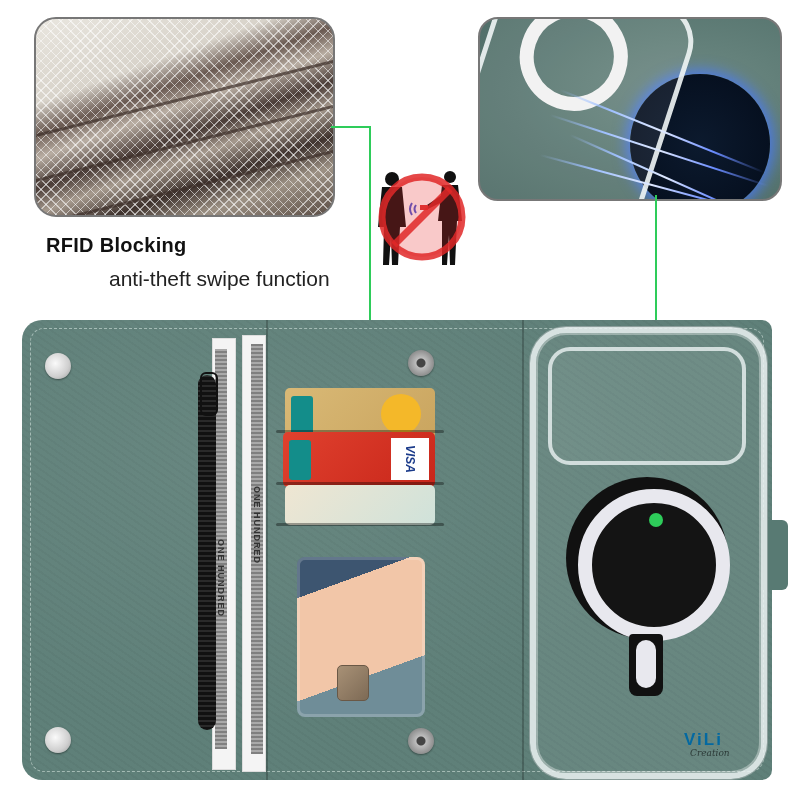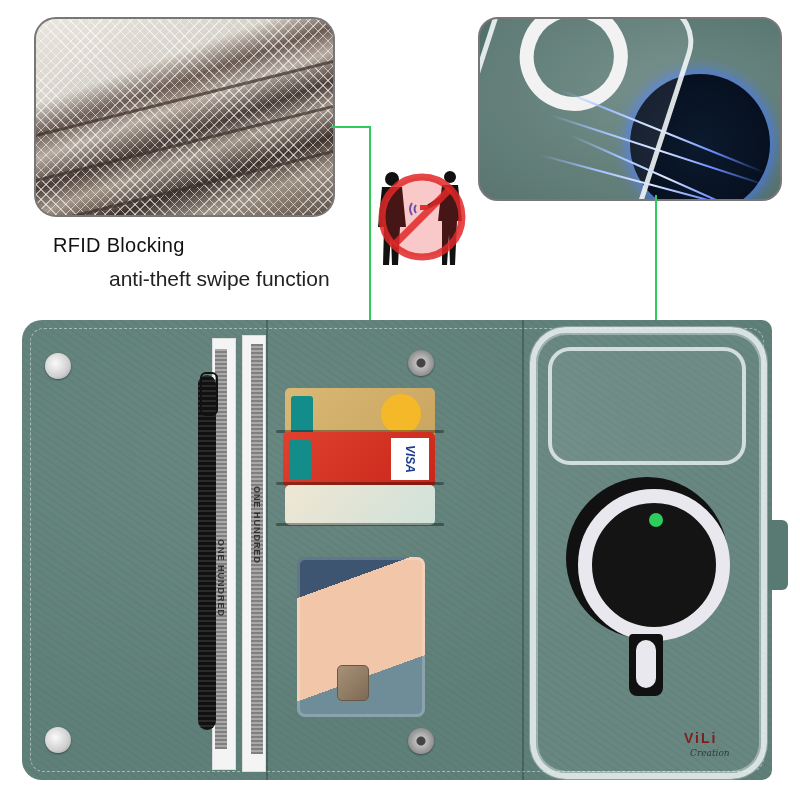--- a/index.html
+++ b/index.html
@@ -13,21 +13,21 @@
       linear-gradient(160deg,#e9e6df 0%,#d8d3ca 28%,#6a5a52 38%,#b9aea3 46%,#4a3c37 56%,#a69a8e 64%,#3f332e 74%,#9d9285 84%,#5a4c44 100%);}
   .fold{position:absolute;left:-20px;width:360px;height:3px;background:rgba(60,45,40,.7);transform-origin:left center;}
   
   .inset-mag{left:478px;top:17px;width:300px;height:180px;border-radius:20px;border:2px solid #777;overflow:hidden;
     background:radial-gradient(ellipse at 70% 40%,#6e8a84 0%,#587670 60%,#4d6a65 100%);}
   .clear-case{position:absolute;left:-10px;top:-40px;width:190px;height:240px;border:5px solid rgba(240,245,245,.9);border-radius:40px;transform:rotate(18deg);background:rgba(255,255,255,.08);}
   .mag-disc{position:absolute;left:150px;top:55px;width:140px;height:140px;border-radius:50%;background:radial-gradient(circle,#0c1a2e 0%,#061020 70%,#0a2a55 100%);box-shadow:0 0 14px 4px rgba(70,120,255,.8);}
   .bolt{position:absolute;height:2px;background:linear-gradient(90deg,rgba(120,160,255,0),#9fc0ff,#dfe9ff,#6a8cff,rgba(120,160,255,0));transform-origin:left center;}
   .ring-white{position:absolute;border-radius:50%;border:14px solid #f2f2f2;}
   
-  .rfid-title{left:46px;top:234px;font-weight:normal;font-size:20px;color:#111;letter-spacing:.3px;margin-left:7px;}
+  .rfid-title{left:46px;top:234px;font-weight:bold;font-size:20px;color:#111;letter-spacing:.3px;}
   .rfid-sub{left:109px;top:267px;font-size:21px;color:#222;}
   
   .gline{background:#2ecc5a;}
   .gdot{width:14px;height:14px;border-radius:50%;background:#2ecc5a;}
   
   .wallet{left:22px;top:320px;width:750px;height:460px;border-radius:20px 10px 10px 20px;
     background:
       radial-gradient(ellipse at 30% 30%,rgba(255,255,255,.06),transparent 60%),
       repeating-linear-gradient(35deg,rgba(0,0,0,.03) 0 2px,transparent 2px 6px),
       #5f8079;}
@@ -51,21 +51,21 @@
   .unionpay{position:absolute;left:6px;top:8px;width:22px;height:40px;background:#138d8a;border-radius:3px;}
   .mc-circle{position:absolute;right:14px;top:6px;width:40px;height:40px;border-radius:50%;background:#f4b829;}
   
   .phone-case{left:530px;top:327px;width:225px;height:440px;border-radius:36px;border:6px solid rgba(235,242,242,.85);box-shadow:inset 0 0 0 2px rgba(255,255,255,.35),0 0 0 1px rgba(170,180,180,.6);background:rgba(255,255,255,.06);}
   .camera-bump{left:548px;top:347px;width:190px;height:110px;border-radius:22px;border:4px solid rgba(235,242,242,.8);background:rgba(255,255,255,.05);}
   .mag-ring{left:566px;top:477px;width:162px;height:162px;border-radius:50%;background:#111;}
   .mag-ring-white{left:578px;top:489px;width:124px;height:124px;border-radius:50%;border:14px solid #e8e8ee;background:#141414;}
   .mag-tab{left:629px;top:634px;width:34px;height:62px;background:#111;border-radius:4px 4px 8px 8px;}
   .mag-tab-white{left:636px;top:640px;width:20px;height:48px;background:#e8e8ee;border-radius:10px;}
   .side-tab{left:763px;top:520px;width:25px;height:70px;background:#587a73;border-radius:0 6px 6px 0;}
-  .brand{left:684px;top:730px;font-size:14px;letter-spacing:2px;color:#7f1d1d;font-weight:bold;}
+  .brand{left:684px;top:730px;font-size:17px;letter-spacing:2px;color:#0369a1;font-weight:bold;}
   .brand-sub{left:690px;top:748px;font-family:"DejaVu Serif",serif;font-style:italic;font-size:9px;color:#2c3a37;}
 </style>
 </head>
 <body>
 
 <div class="abs inset-fabric">
   <div class="fold" style="top:120px;transform:rotate(-14deg);"></div>
   <div class="fold" style="top:165px;transform:rotate(-14deg);"></div>
   <div class="fold" style="top:210px;transform:rotate(-14deg);"></div>
 </div>

